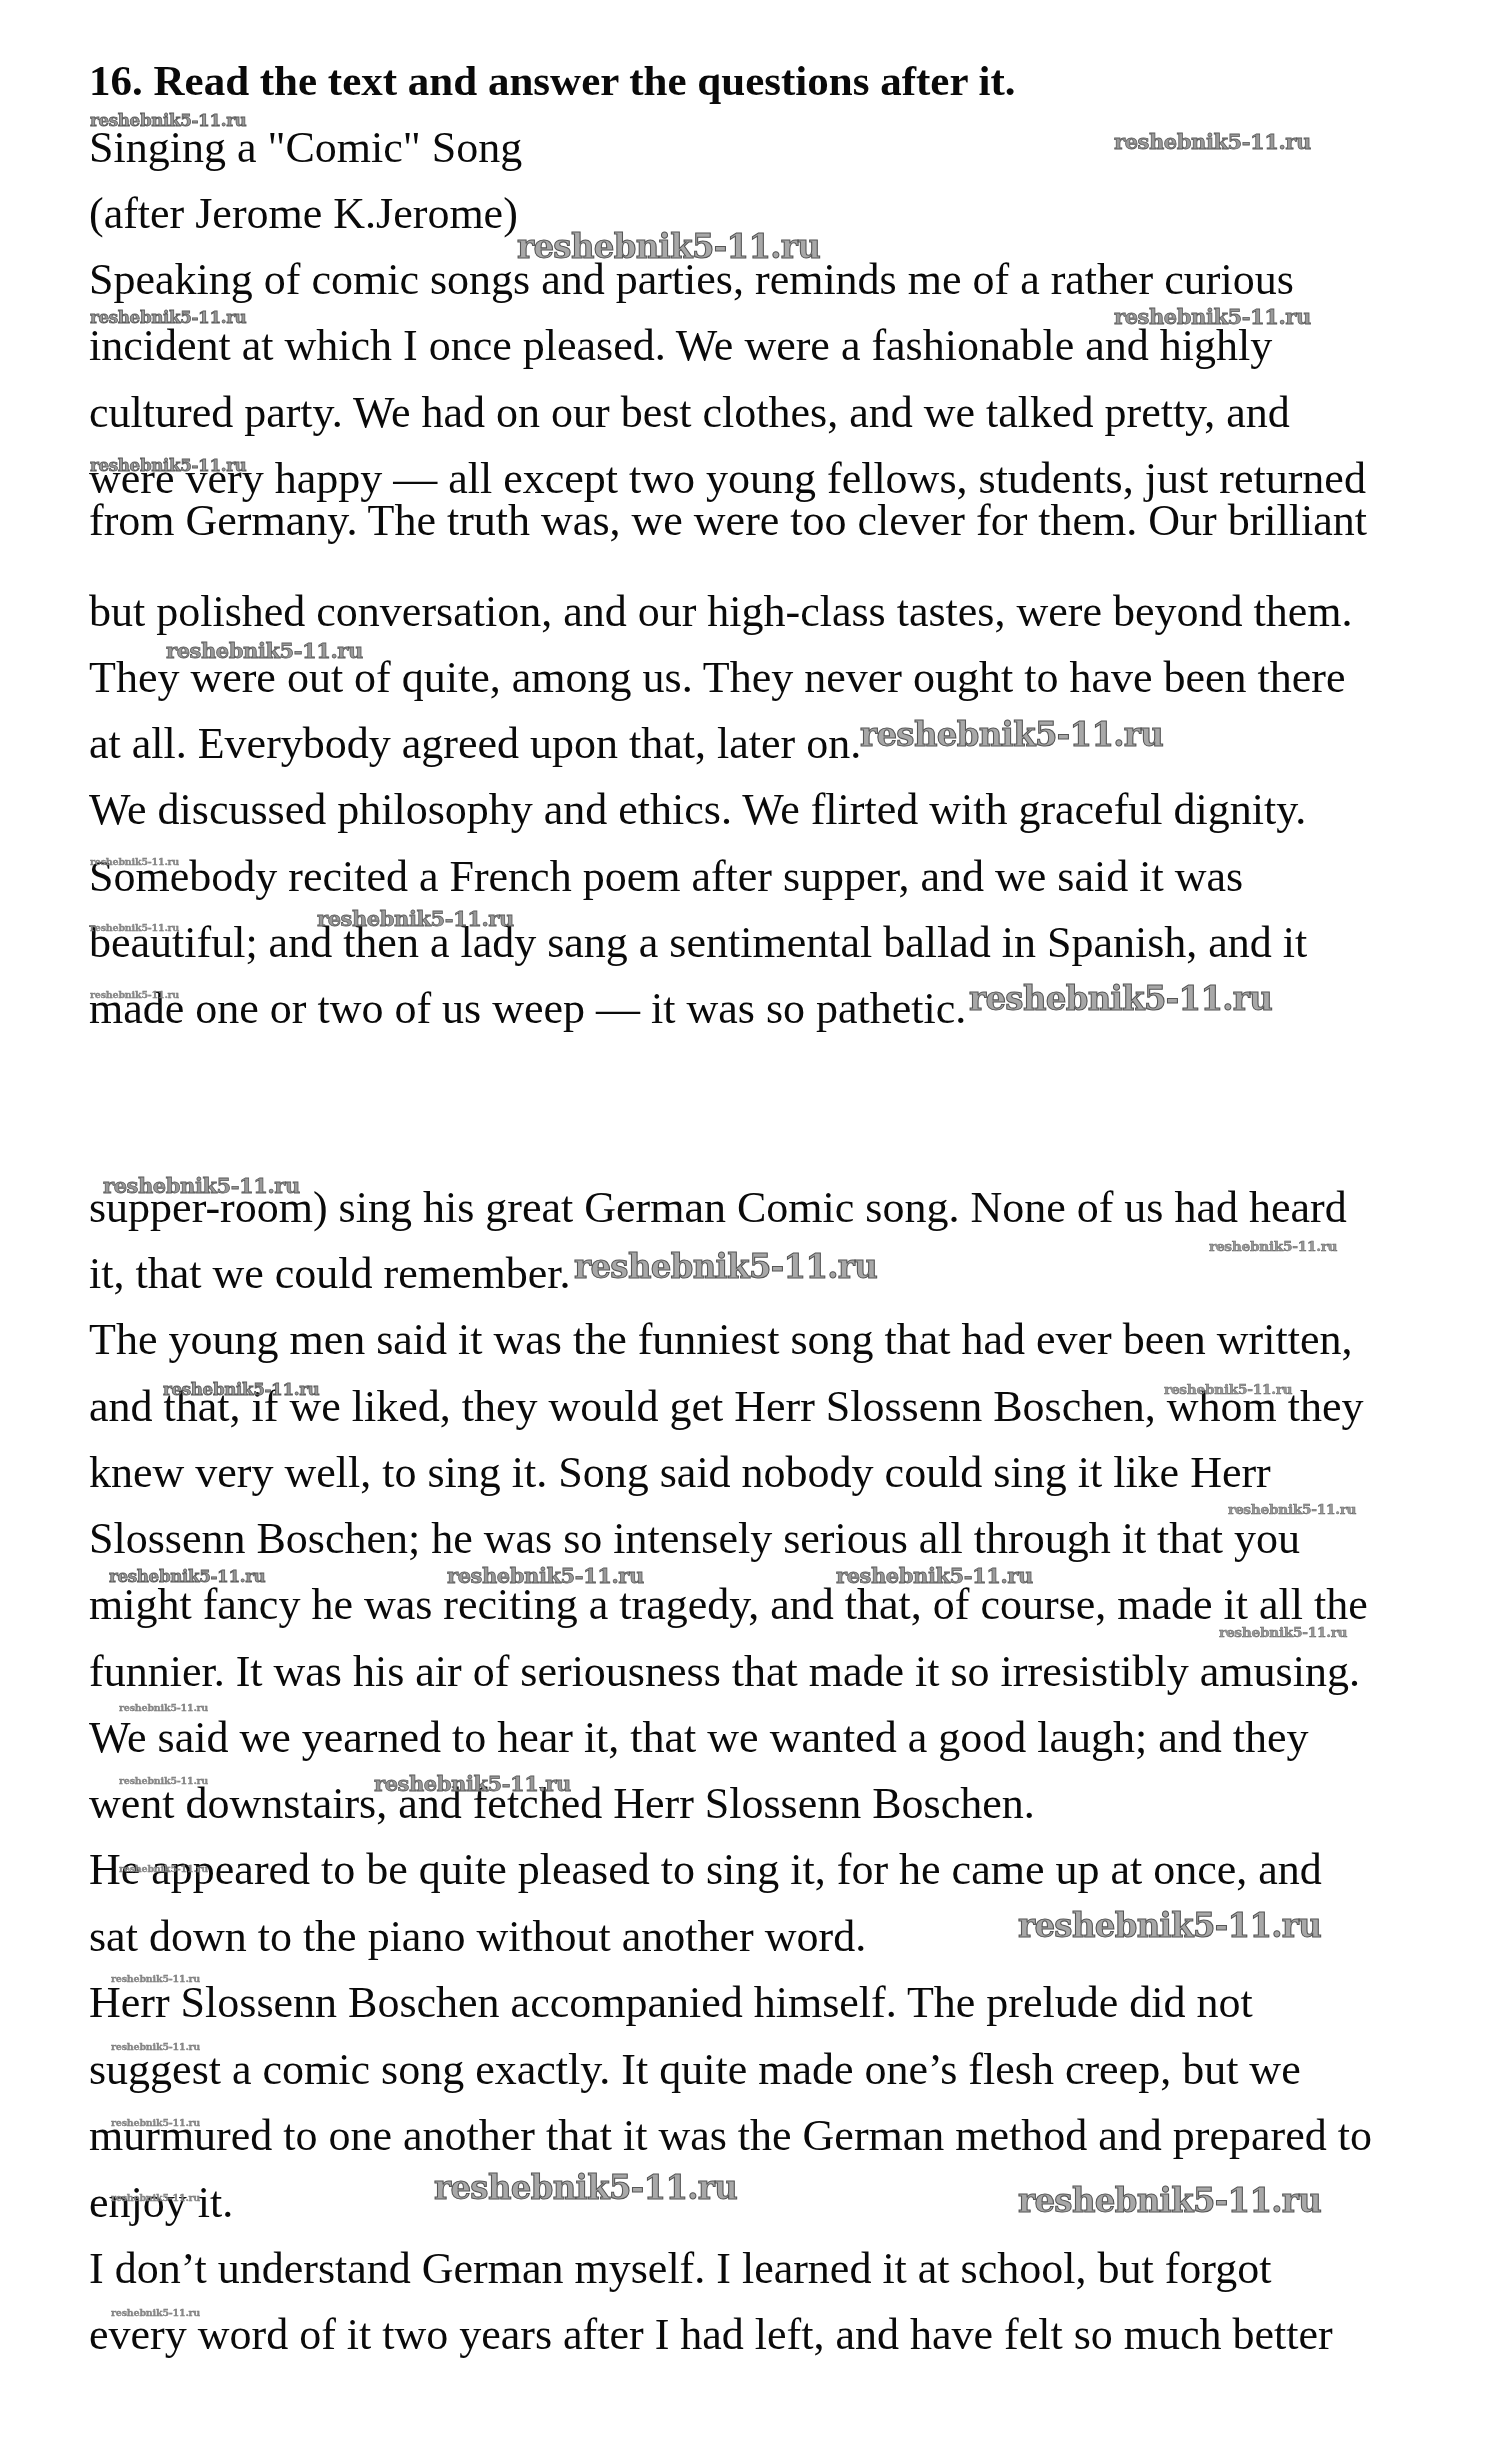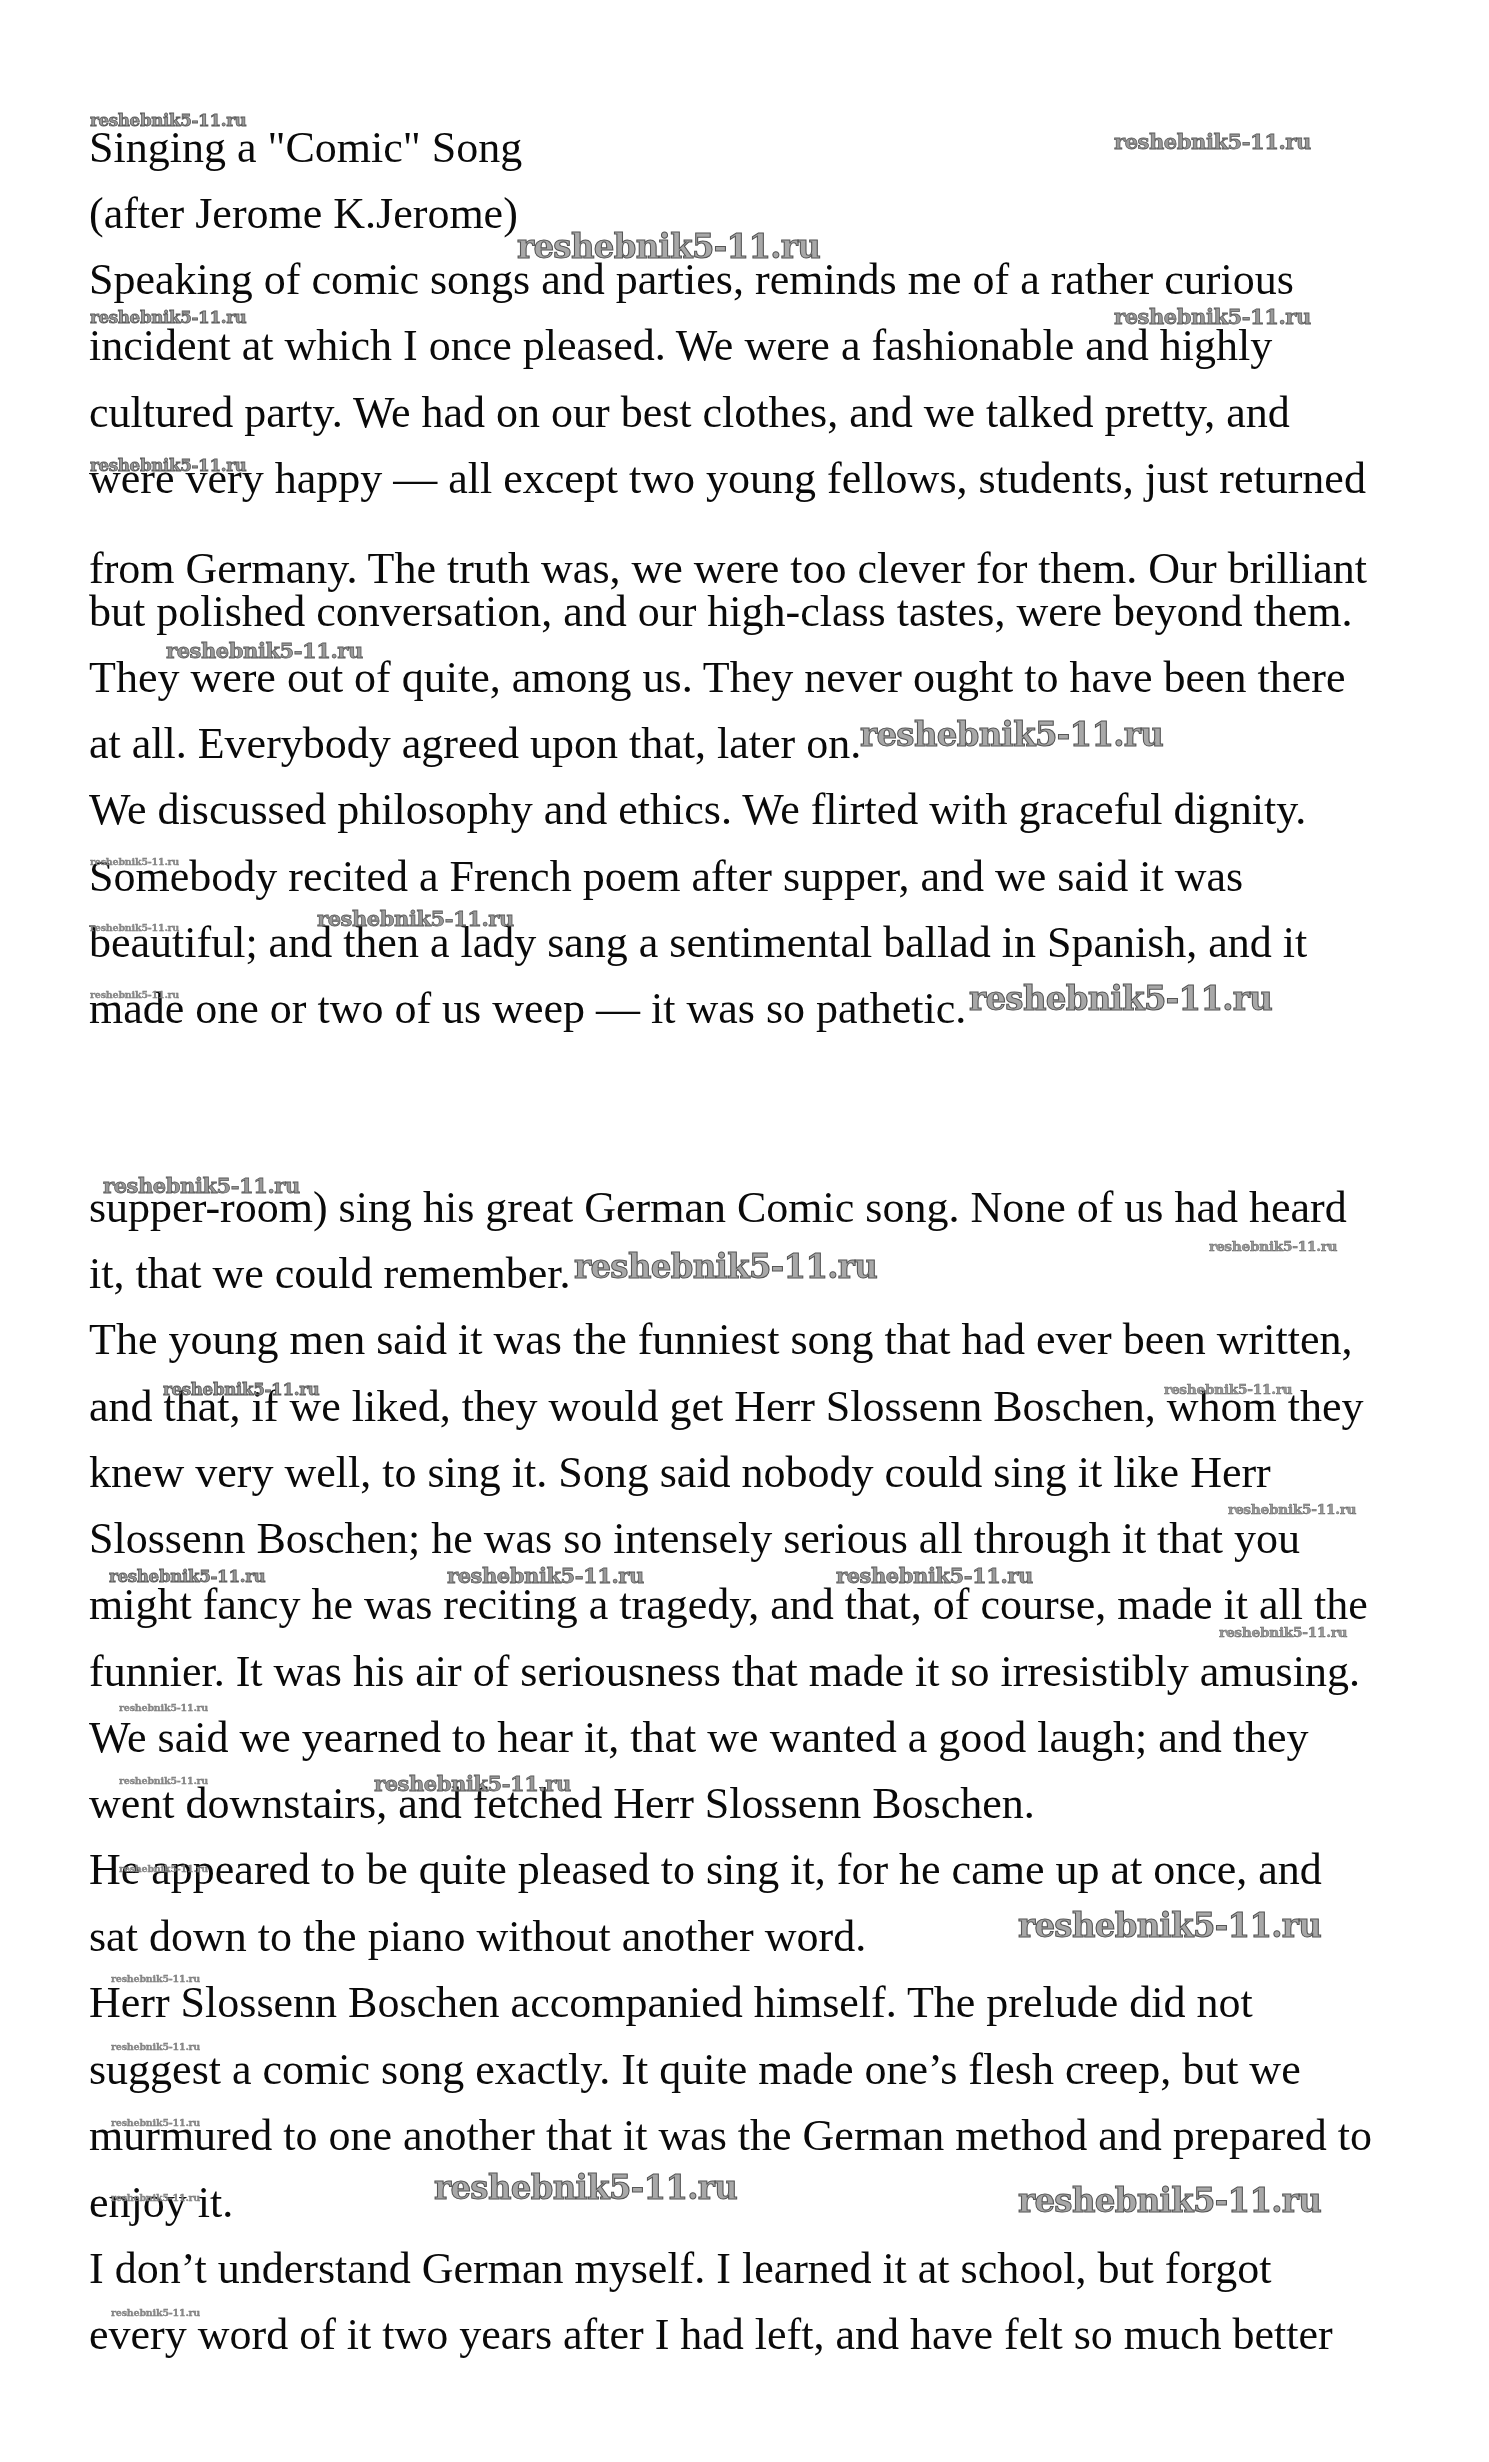--- a/index.html
+++ b/index.html
@@ -24,28 +24,29 @@
   .wm.md { font-size: 21px; }
   .wm.sm { font-size: 16.7px; }
   .wm.xs { font-size: 13.7px; -webkit-text-stroke: 0.5px #666; }
   .wm.tn { font-size: 9.5px; -webkit-text-stroke: 0.3px #777; color: #8a8a8a; }
 </style>
 </head>
 <body>
 
 <div class="page">
 
+  <div class="line heading" style="top:59px">16. Read the text and answer the questions after it.</div>
   <div class="line" style="top:126px">Singing a "Comic" Song</div>
   <div class="line" style="top:192px">(after Jerome K.Jerome)</div>
 
   <div class="line" style="top:258px">Speaking of comic songs and parties, reminds me of a rather curious</div>
   <div class="line" style="top:324px">incident at which I once pleased. We were a fashionable and highly</div>
   <div class="line" style="top:457px">were very happy — all except two young fellows, students, just returned</div>
   <div class="line" style="top:391px">cultured party. We had on our best clothes, and we talked pretty, and</div>
-  <div class="line" style="top:547px">from Germany. The truth was, we were too clever for them. Our brilliant</div>
+  <div class="line" style="top:499px">from Germany. The truth was, we were too clever for them. Our brilliant</div>
   <div class="line" style="top:590px">but polished conversation, and our high-class tastes, were beyond them.</div>
   <div class="line" style="top:656px">They were out of quite, among us. They never ought to have been there</div>
   <div class="line" style="top:722px">at all. Everybody agreed upon that, later on.</div>
   <div class="line" style="top:788px">We discussed philosophy and ethics. We flirted with graceful dignity.</div>
   <div class="line" style="top:855px">Somebody recited a French poem after supper, and we said it was</div>
   <div class="line" style="top:921px">beautiful; and then a lady sang a sentimental ballad in Spanish, and it</div>
   <div class="line" style="top:987px">made one or two of us weep — it was so pathetic.</div>
   <div class="line" style="top:1186px">supper-room) sing his great German Comic song. None of us had heard</div>
   <div class="line" style="top:1252px">it, that we could remember.</div>
   <div class="line" style="top:1318px">The young men said it was the funniest song that had ever been written,</div>

